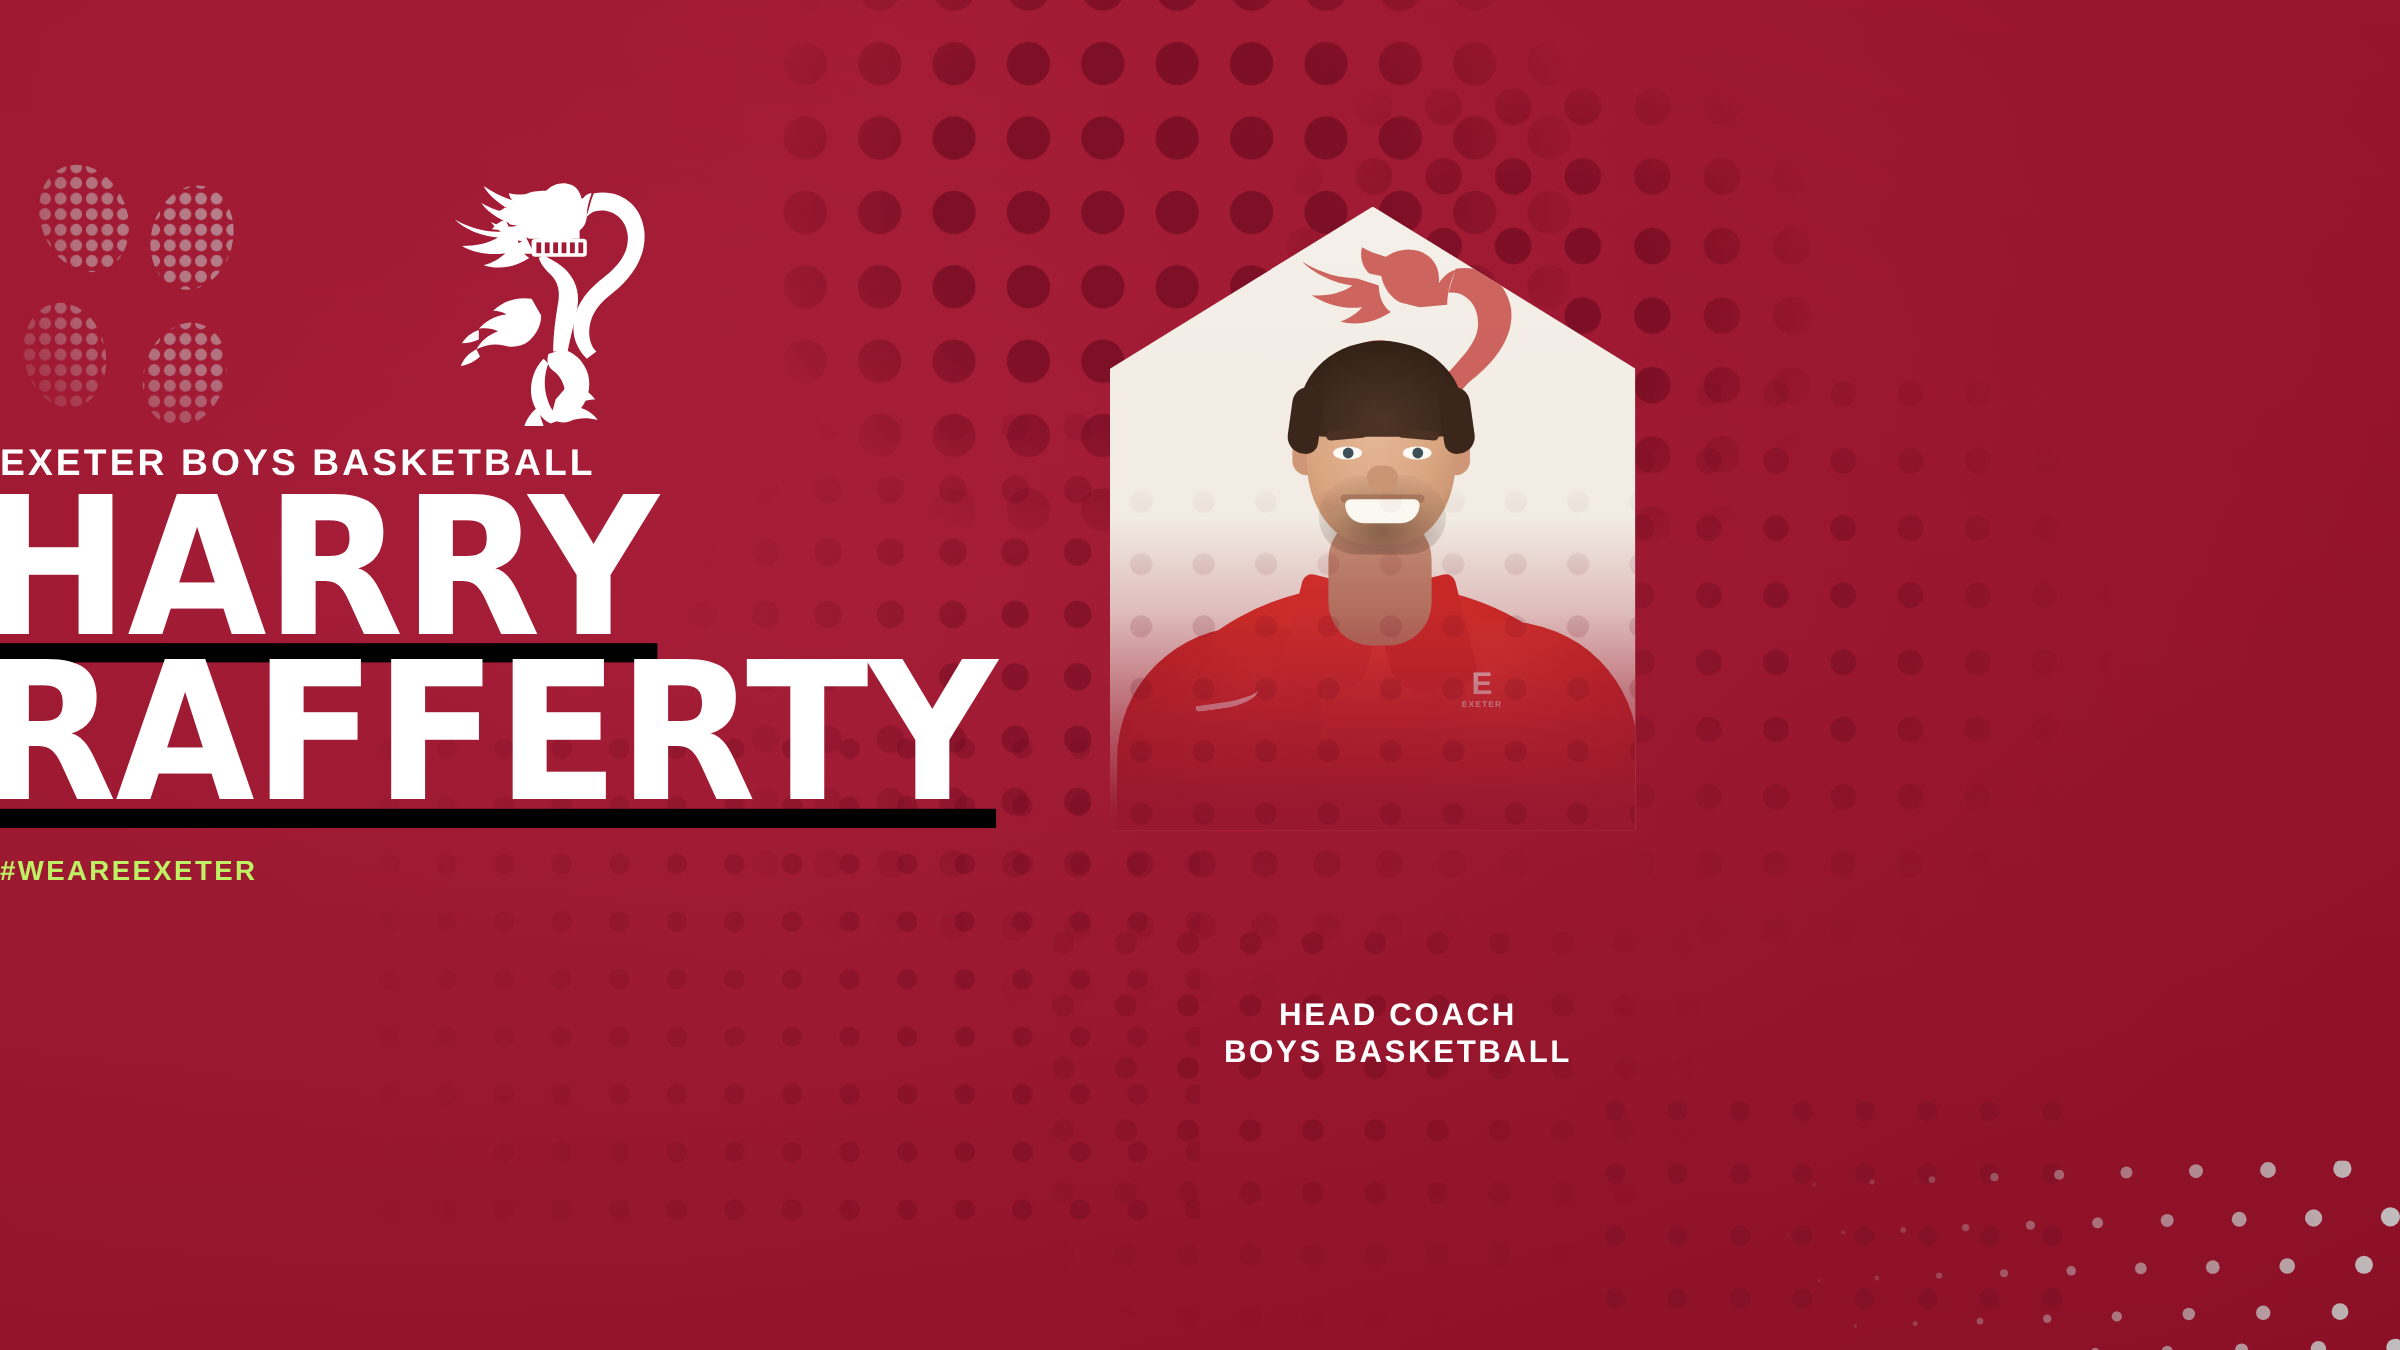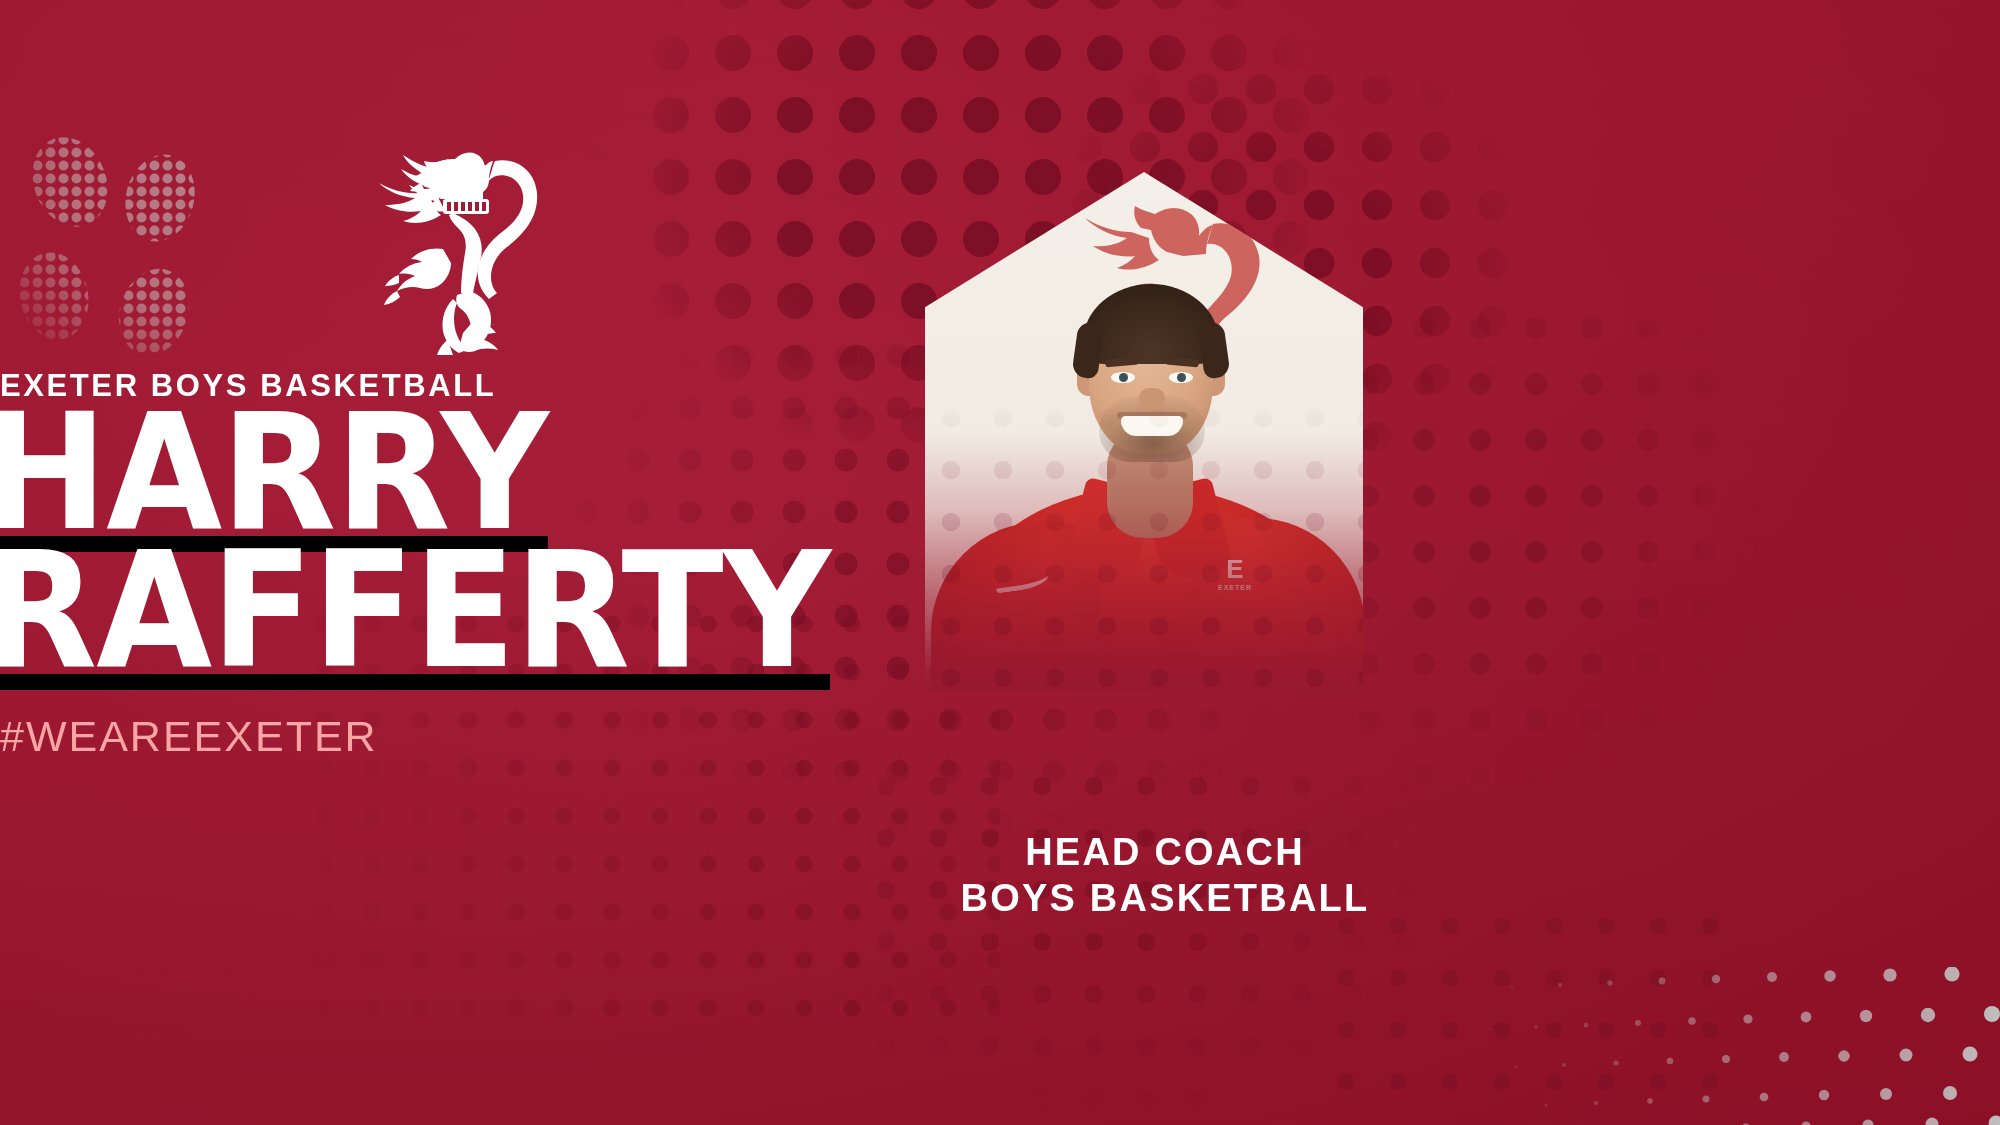--- a/index.html
+++ b/index.html
@@ -118,23 +118,23 @@
     line-height:0.86;
     letter-spacing:-1px;
     transform:scaleX(1.04);
     transform-origin:center;
     white-space:nowrap;
   }
   .name-line.first{font-size:160px;}
   .name-line.second{font-size:160px;}
   .hashtag{
     position:absolute;left:0;top:712px;width:900px;
-    color:#fca5a5;
-    font-weight:normal;
-    font-size:43px;
+    color:#bef264;
+    font-weight:bold;
+    font-size:23px;
     letter-spacing:2px;
   }
 
   
   .photo-frame{
     position:absolute;left:925px;top:172px;width:438px;height:520px;
     -webkit-clip-path:polygon(50% 0%, 100% 26%, 100% 100%, 0% 100%, 0% 26%);
             clip-path:polygon(50% 0%, 100% 26%, 100% 100%, 0% 100%, 0% 26%);
     overflow:hidden;
   }
@@ -272,21 +272,21 @@
     background-image:radial-gradient(circle, rgba(110,12,34,0.30) 24%, rgba(110,12,34,0) 26%);
     background-size:52px 52px;
     -webkit-mask-image:linear-gradient(180deg, transparent 0%, rgba(0,0,0,0.5) 45%, #000 100%);
             mask-image:linear-gradient(180deg, transparent 0%, rgba(0,0,0,0.5) 45%, #000 100%);
   }
 
   
   .role{
     position:absolute;left:925px;top:830px;width:480px;
     text-align:center;color:#ffffff;font-weight:bold;
-    font-size:38px;letter-spacing:2.2px;line-height:1.2;
+    font-size:26px;letter-spacing:2.2px;line-height:1.2;
   }
 </style>
 </head>
 <body>
 
 <div class="stage">
 
   <div class="bg-base"></div>
   <div class="bg-vignette"></div>
 

